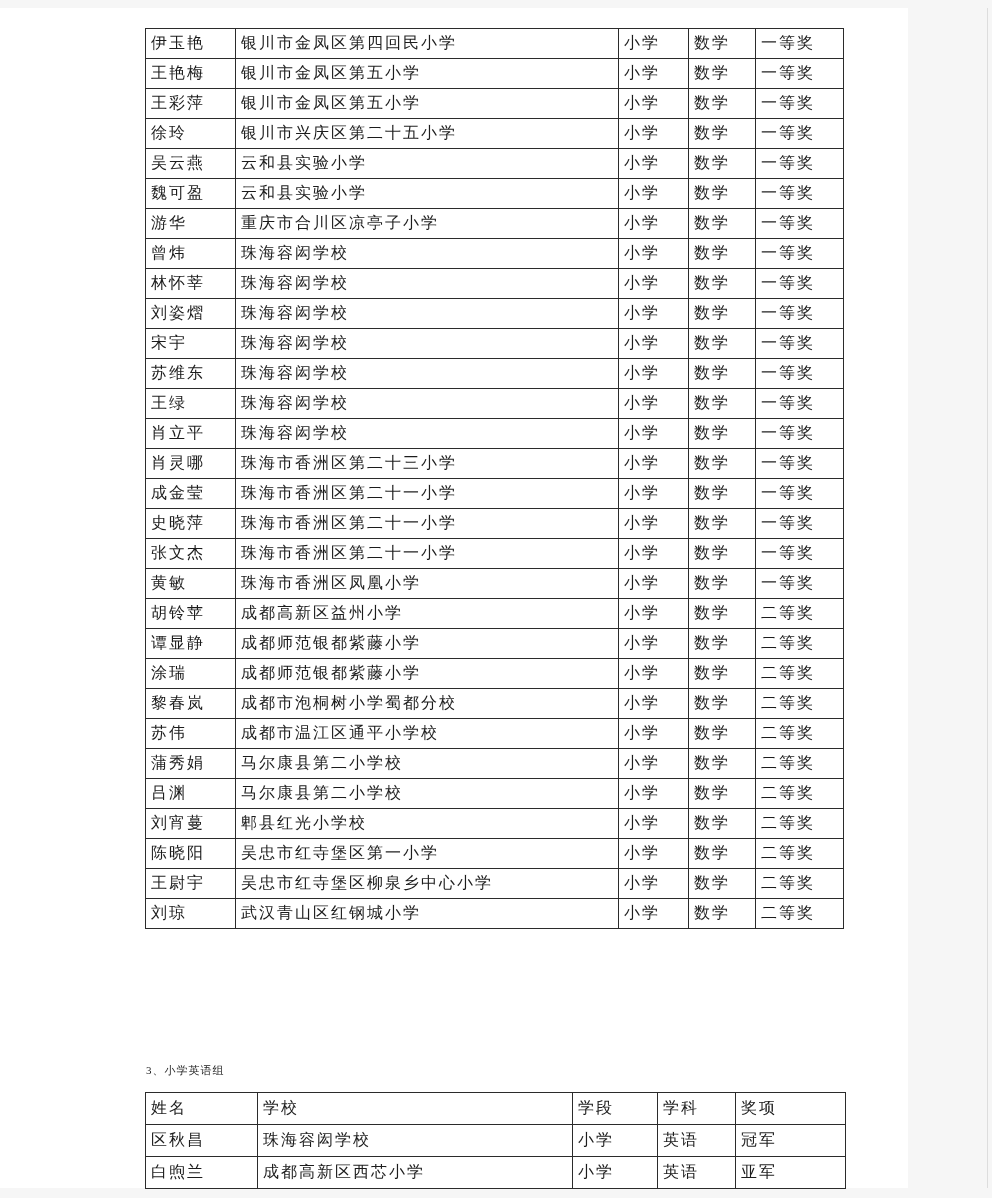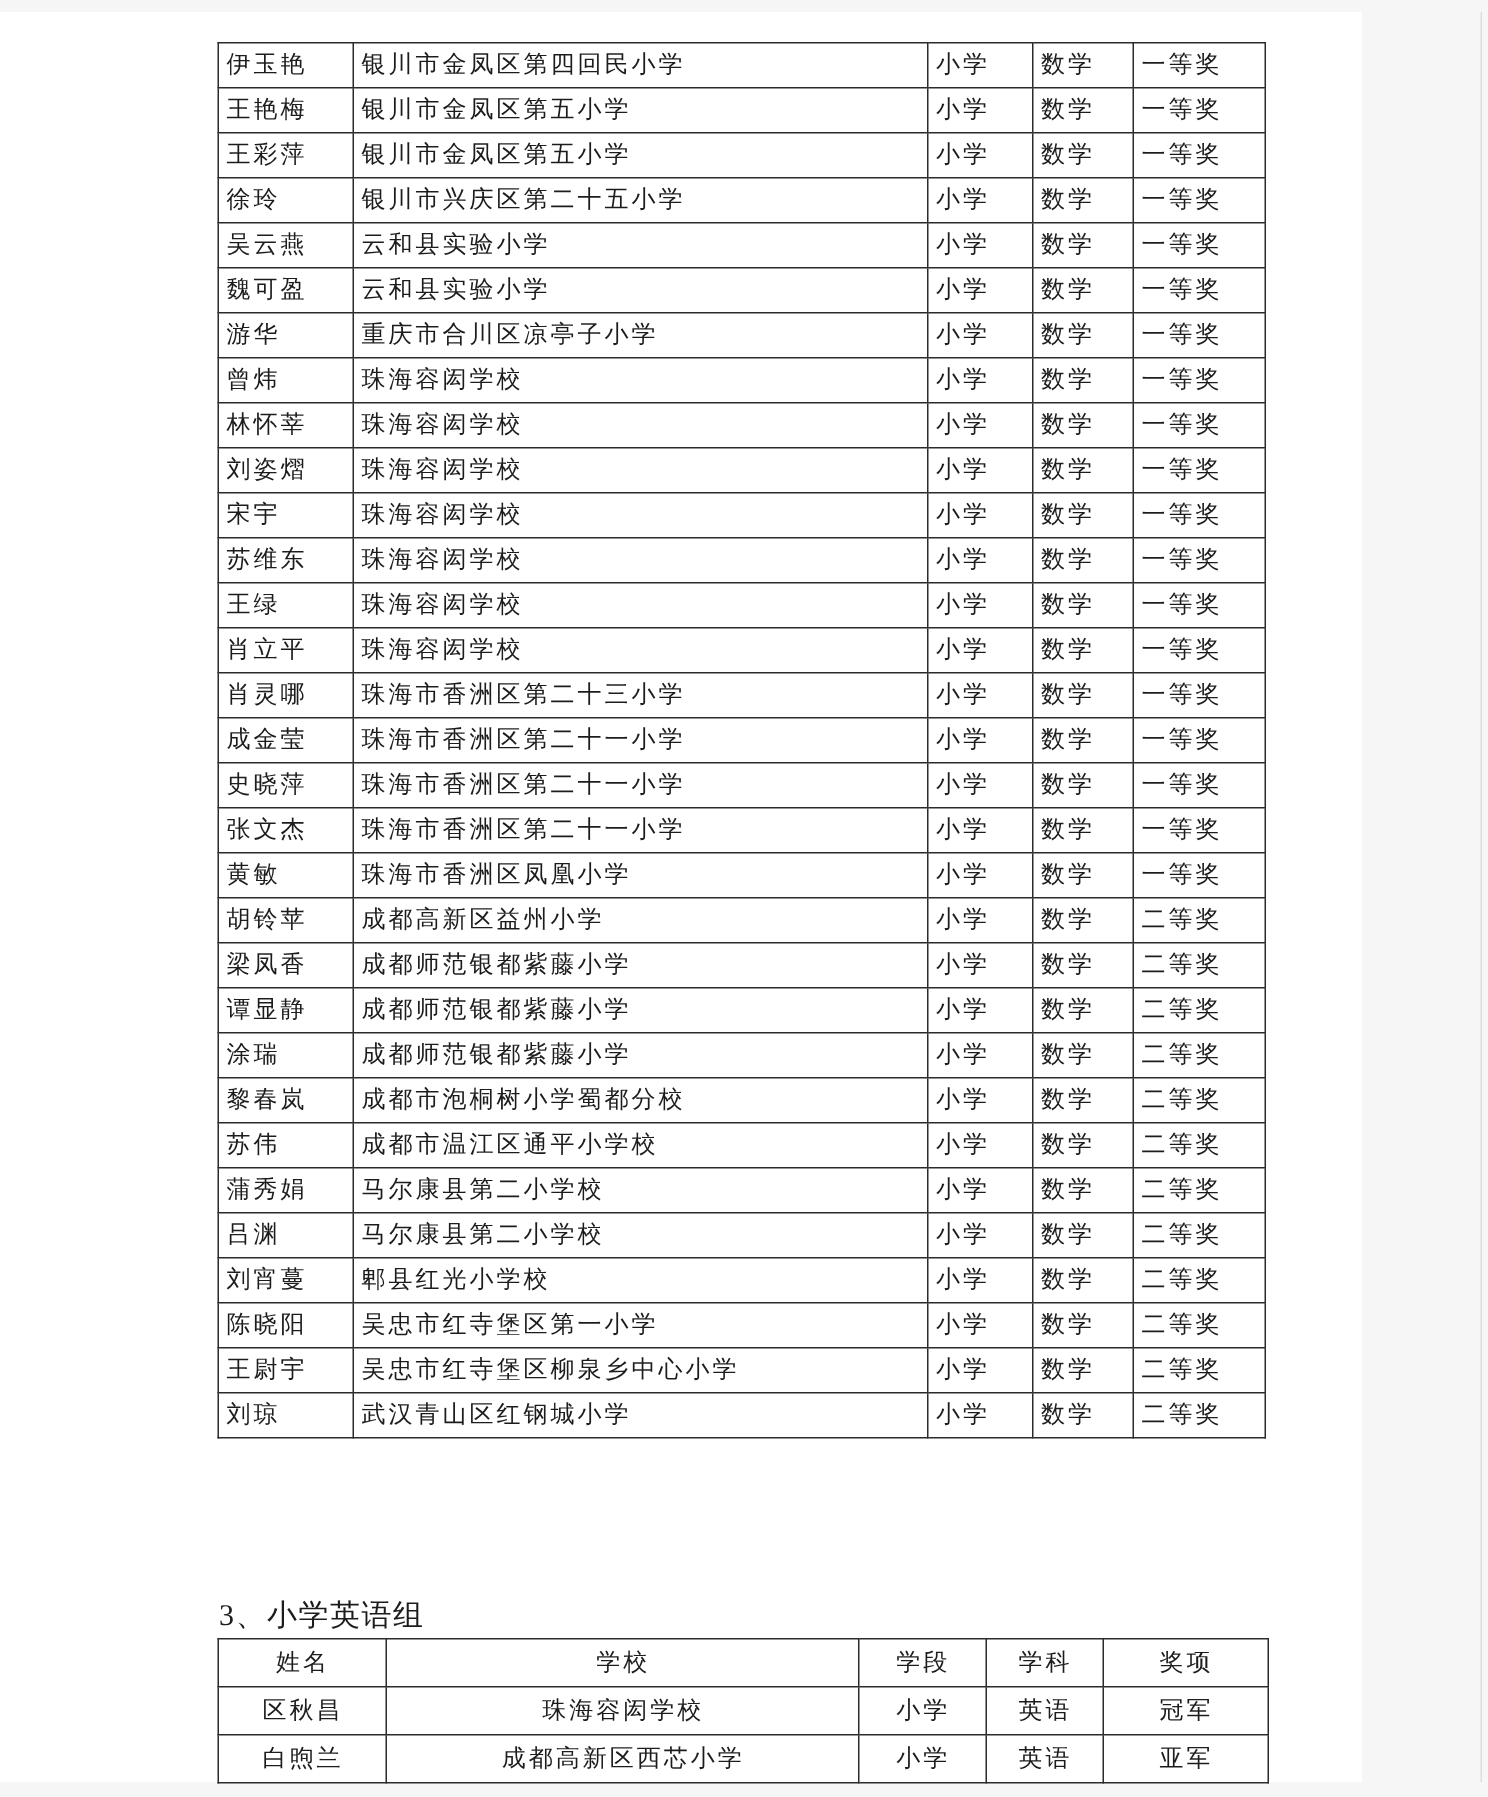--- a/index.html
+++ b/index.html
@@ -52,26 +52,26 @@
     left: 145px;
     top: 20px;
     width: 698px;
   }
   table.main-table td { height: 25px; }
   table.english-table {
     left: 145px;
     top: 1084px;
     width: 700px;
   }
-  table.english-table td, table.english-table th { height: 27px; text-align: center; }
+  table.english-table td, table.english-table th { height: 27px; }
   .section-heading {
     position: absolute;
     left: 146px;
     top: 1055px;
-    font-size: 20px;
+    font-size: 11px;
     color: #1c1c1c;
     letter-spacing: 1px;
   }
 </style>
 </head>
 <body>
 
 <div class="paper">
 
   <table class="award-table main-table">
@@ -212,27 +212,20 @@
         <tr>
           <td>黄敏</td>
           <td>珠海市香洲区凤凰小学</td>
           <td>小学</td>
           <td>数学</td>
           <td>一等奖</td>
         </tr>
         <tr>
           <td>胡铃苹</td>
           <td>成都高新区益州小学</td>
-          <td>小学</td>
-          <td>数学</td>
-          <td>二等奖</td>
-        </tr>
-        <tr>
-          <td>梁凤香</td>
-          <td>成都师范银都紫藤小学</td>
           <td>小学</td>
           <td>数学</td>
           <td>二等奖</td>
         </tr>
         <tr>
           <td>谭显静</td>
           <td>成都师范银都紫藤小学</td>
           <td>小学</td>
           <td>数学</td>
           <td>二等奖</td>

